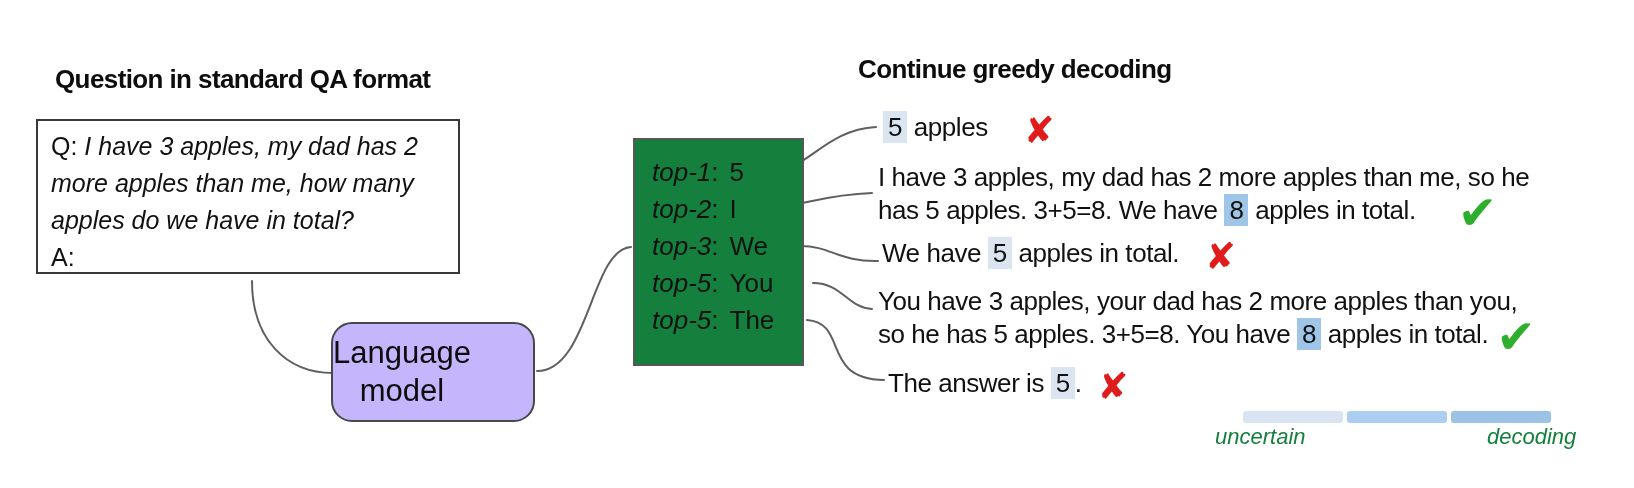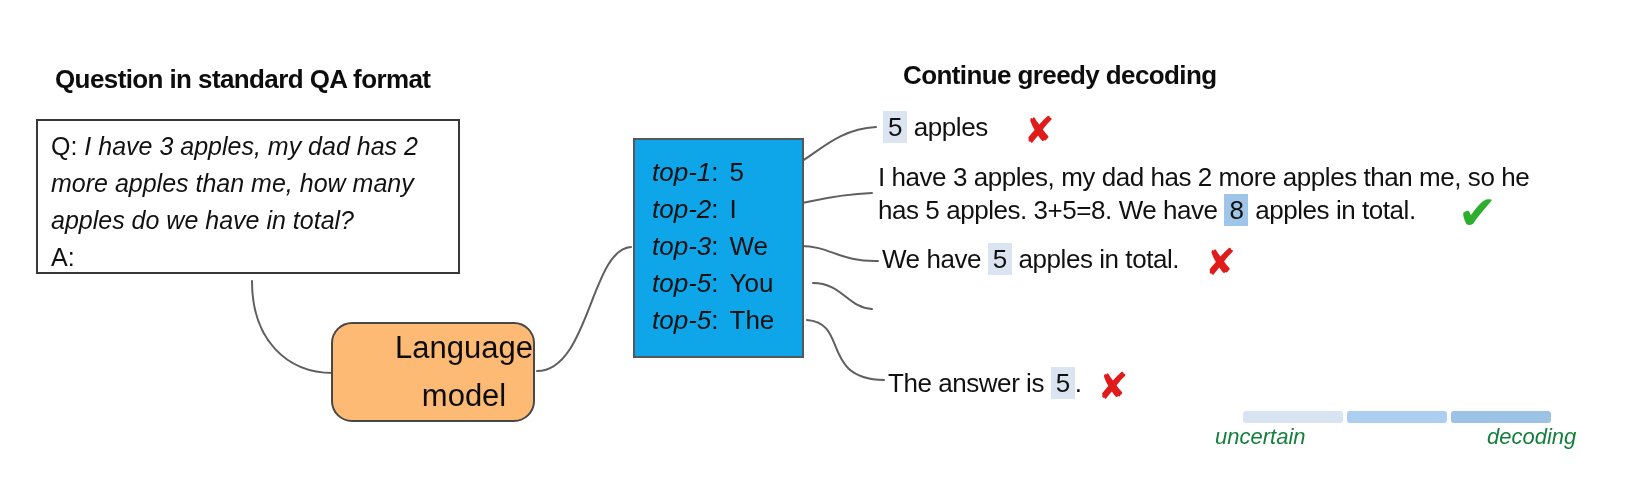--- a/index.html
+++ b/index.html
@@ -10,37 +10,37 @@
   .pw{white-space:pre-wrap;}
 
   
   #qa-heading{left:55px;top:64px;}
   #qa-box{left:36px;top:119px;width:394px;height:137px;border:2px solid #383838;
           padding:7px 13px;font-size:25px;line-height:37px;background:#fff;}
   #qa-box em{font-style:italic;}
 
   
   #lm-box{left:331px;top:322px;width:200px;height:96px;border:2px solid #484848;border-radius:21px;
-          background:#fdba74;display:flex;align-items:center;justify-content:flex-end;
-          text-align:center;font-size:31px;line-height:48px;white-space:pre-line;color:#0d0d0d;}
+          background:#c4b5fd;display:flex;align-items:center;justify-content:flex-start;
+          text-align:center;font-size:31px;line-height:38px;white-space:pre-line;color:#0d0d0d;}
 
   
   #decode-heading{left:584px;top:53px;}
   #decode-box{left:633px;top:138px;width:150px;height:194px;border:2px solid #575757;
-              padding:14px 0 8px 17px;font-size:26px;line-height:37px;background:#0ea5e9;}
+              padding:14px 0 16px 17px;font-size:26px;line-height:37px;background:#15803d;}
   .drow{display:flex;align-items:baseline;}
   .rank{font-style:italic;}
   .dtoken{margin-left:11px;}
 
   
-  #cont-heading{left:858px;top:60px;margin-left:45px;}
+  #cont-heading{left:858px;top:54px;}
   .cont{position:absolute;font-size:26px;line-height:33px;letter-spacing:-0.45px;}
   #cont-0{left:883px;top:111px;}
   #cont-1{left:878px;top:161px;width:745px;}
-  #cont-2{left:882px;top:243px;}
+  #cont-2{left:882px;top:237px;}
   #cont-3{left:878px;top:285px;width:745px;}
   #cont-4{left:888px;top:367px;}
   .tok{padding:1px 5px;}
   .tok[data-level="uncertain"]{background:#dbe5f1;}
   .tok[data-level="certain"]{background:#9fc5e8;}
   .mark{display:inline-block;line-height:0;font-weight:normal;}
   .cross{color:#e01b1b;font-size:37px;vertical-align:-7px;}
   .check{color:#2daf2d;font-size:47px;vertical-align:-10px;}
   #cont-0 .mark{margin-left:36px;}
   #cont-1 .mark{margin-left:42px;}
@@ -114,20 +114,22 @@
 
   <div class="heading" id="cont-heading">Continue greedy decoding</div>
 
   <div class="cont" id="cont-0"><span class="pw"></span><span class="tok" data-level="uncertain">5</span><span class="pw"> apples</span><span class="mark cross">✘</span></div>
 
   <div class="cont" id="cont-1"><span class="pw">I have 3 apples, my dad has 2 more apples than me, so he
 has 5 apples. 3+5=8. We have </span><span class="tok" data-level="certain">8</span><span class="pw"> apples in total.</span><span class="mark check">✔</span></div>
 
   <div class="cont" id="cont-2"><span class="pw">We have </span><span class="tok" data-level="uncertain">5</span><span class="pw"> apples in total.</span><span class="mark cross">✘</span></div>
 
+  <div class="cont" id="cont-3"><span class="pw">You have 3 apples, your dad has 2 more apples than you,
+so he has 5 apples. 3+5=8. You have </span><span class="tok" data-level="certain">8</span><span class="pw"> apples in total.</span><span class="mark check">✔</span></div>
 
   <div class="cont" id="cont-4"><span class="pw">The answer is </span><span class="tok" data-level="uncertain">5</span><span class="pw">.</span><span class="mark cross">✘</span></div>
 
   <div class="abs" id="legend-bar">
     <div class="seg" style="background: rgb(217, 228, 242);"></div>
     <div class="seg" style="background: rgb(172, 207, 241);"></div>
     <div class="seg" style="background: rgb(156, 194, 229);"></div>
   </div>
   <div class="leg-label" id="leg-left">uncertain</div>
   <div class="leg-label" id="leg-right">decoding</div>

